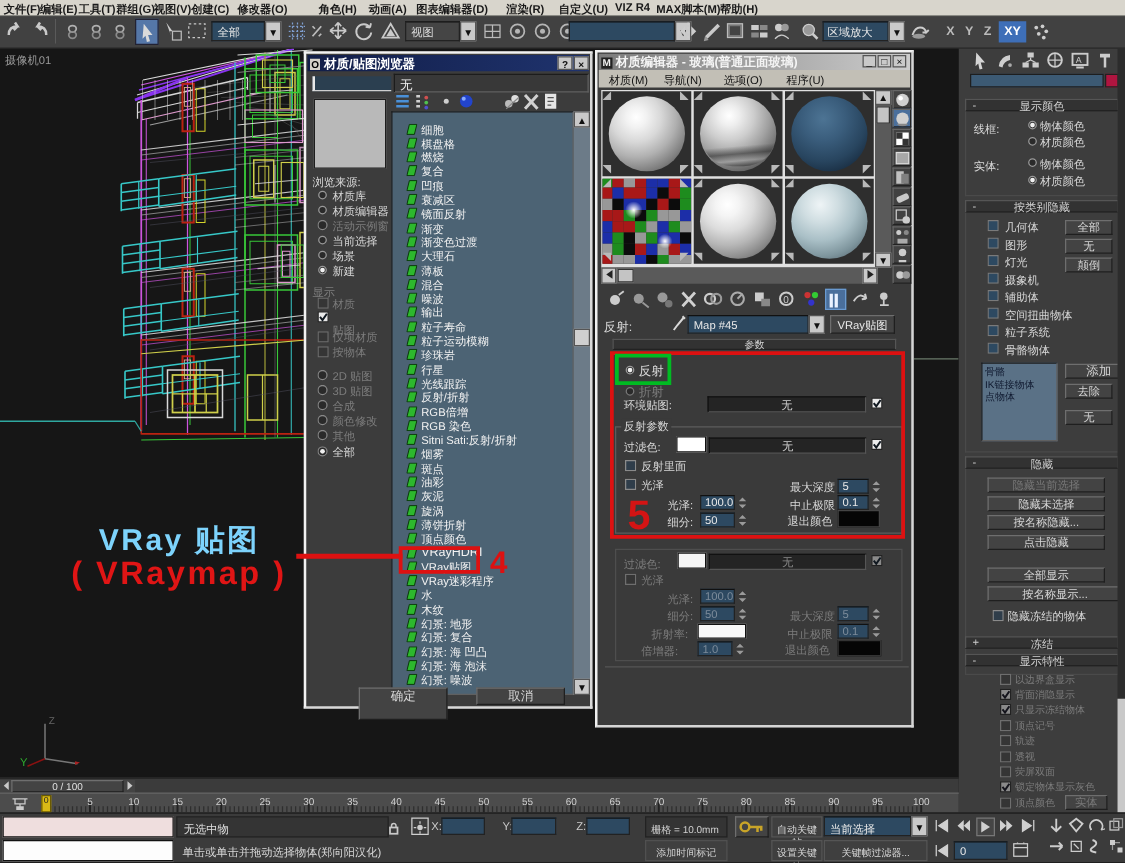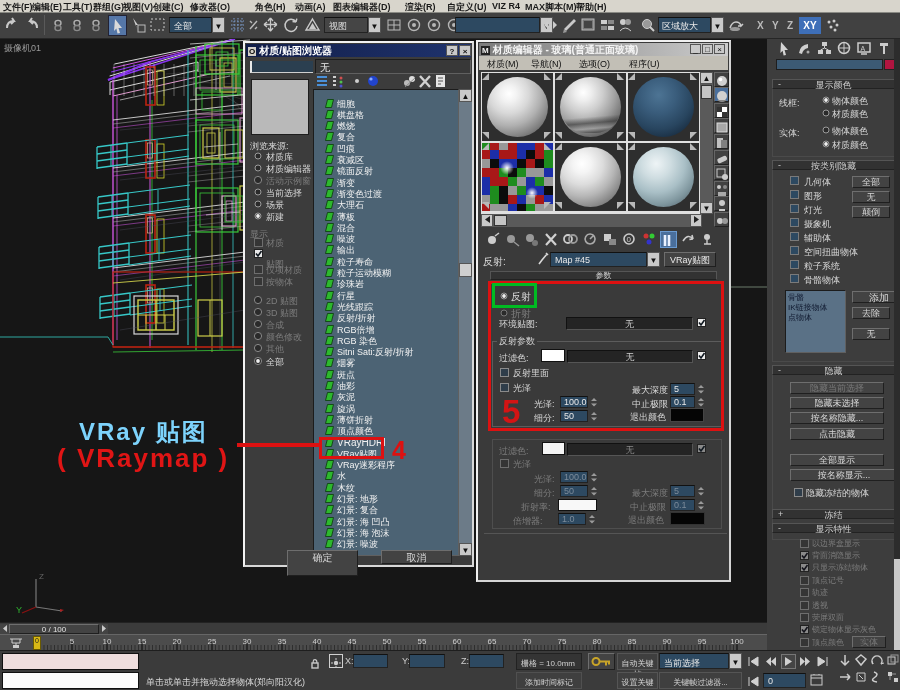--- a/index.html
+++ b/index.html
@@ -736,20 +736,21 @@
         <text x="737" y="9" font-size="8" fill="#cfcfcf" text-anchor="middle">100</text>
       </svg>
       <svg class="abs" style="left:8px;top:2px" width="16" height="12">
         <path d="M2 2 h12 M4 2 v4 h8 v-4 M8 6 v4" stroke="#ccc" fill="none"></path>
         <rect x="5" y="8" width="6" height="3" fill="#ccc"></rect>
       </svg>
       <div class="abs" style="left:33px;top:1px;width:8px;height:14px;background:#d9b916;border:1px solid #6a5a00;color:#222;font-size:7px;text-align:center;">0</div>
     </div>
     <div class="abs" style="left:0;top:650px;width:900px;height:40px;background:#3b3b3b;border-top:1px solid #1e1e1e;">
       <div class="abs" style="left:2px;top:2px;width:137px;height:17px;background:#efdede;border:1px solid #111;"></div>
+      <div class="abs" style="left:141px;top:2px;width:170px;height:17px;background:#343434;border:1px solid #222;color:#e0e0e0;font-size:9px;padding:3px 0 0 5px;">无选中物</div>
       <div class="abs" style="left:310px;top:5px;width:10px;height:12px;"><svg width="10" height="12">
           <rect x="2" y="5" width="6" height="5" fill="none" stroke="#c9c9c9" stroke-width="1.4"></rect>
           <path d="M3.2 5 v-1.5 a1.8 1.8 0 0 1 3.6 0 V5" stroke="#c9c9c9" fill="none" stroke-width="1.2"></path>
         </svg></div>
       <div class="abs" style="left:329px;top:3px;width:14px;height:14px;border:1px solid #d0d0d0;"><svg width="12" height="12">
           <circle cx="6" cy="6" r="2.2" fill="#ccc"></circle>
           <path d="M6 1 v2 M6 9 v2 M1 6 h2 M9 6 h2" stroke="#ccc"></path>
         </svg></div>
       <span class="abs" style="left:345px;top:5px;color:#ccc;font-size:9px;">X:</span>
       <div class="abs fld" style="left:353px;top:3px;width:35px;height:14px;"></div>

